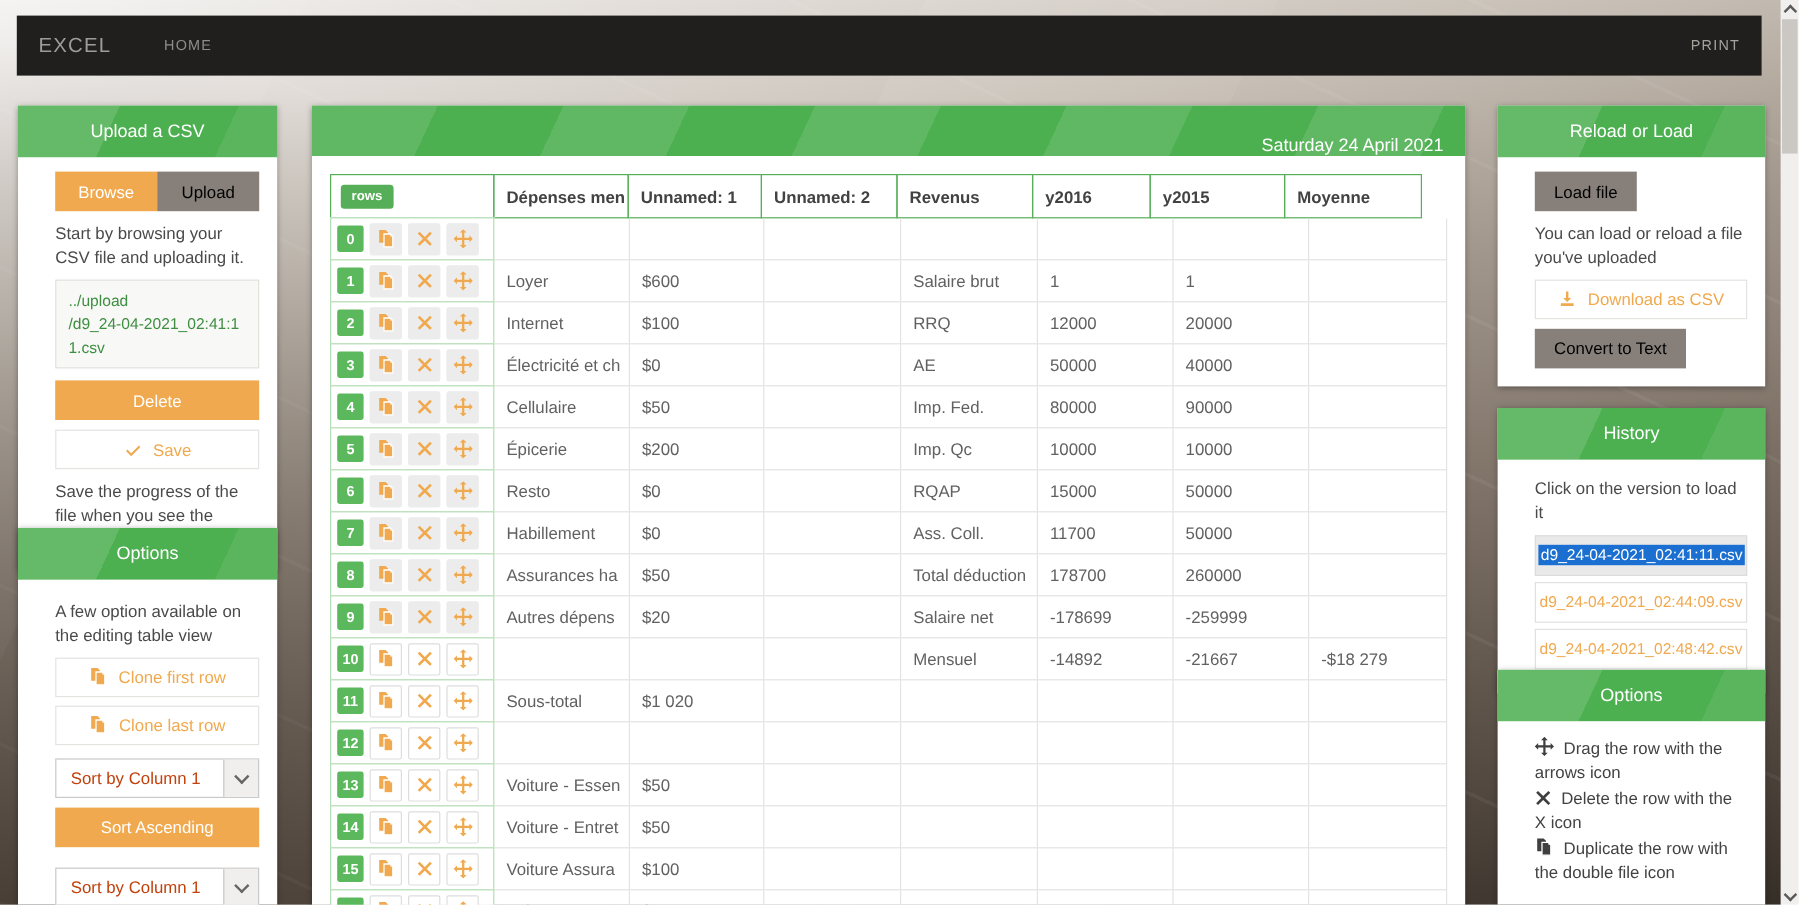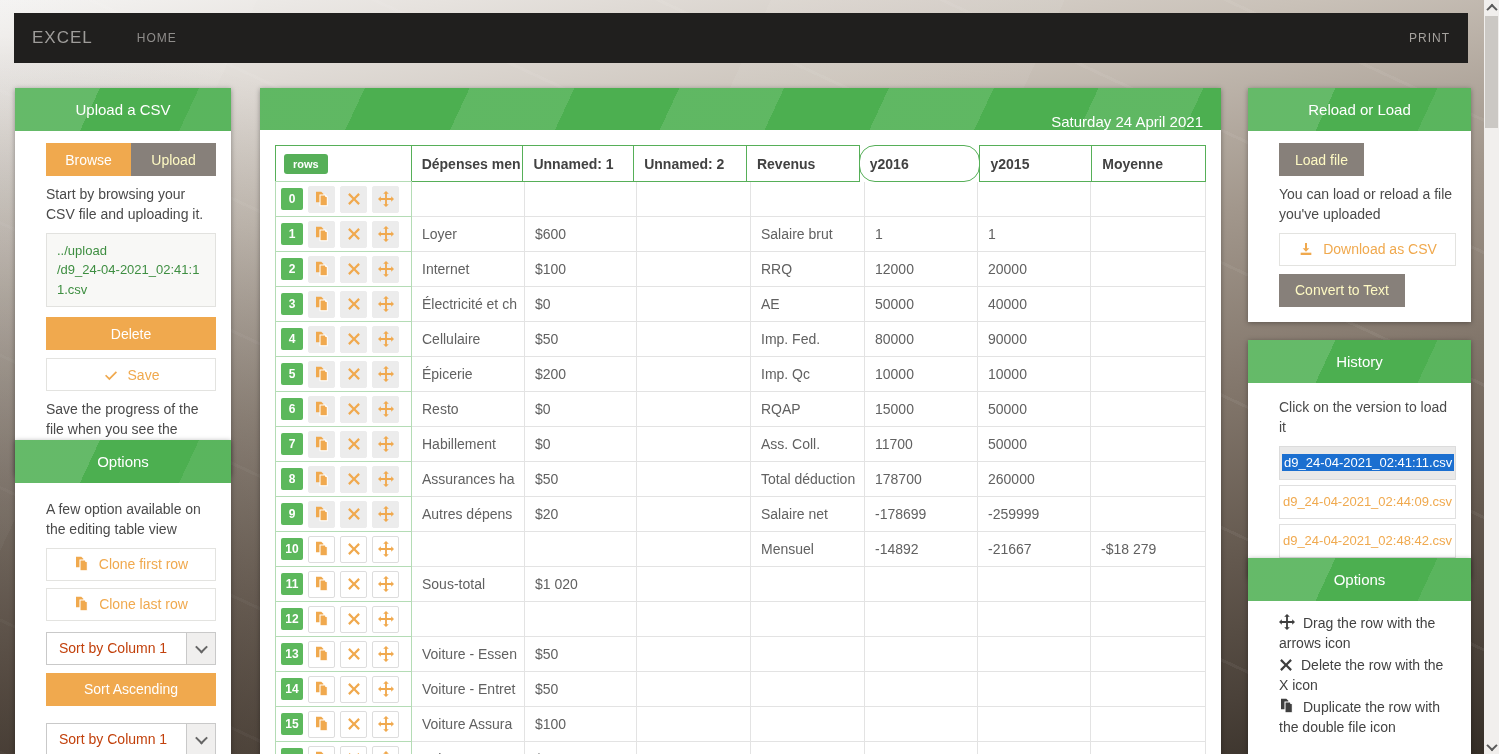--- a/index.html
+++ b/index.html
@@ -29,21 +29,21 @@
   .phead::before{content:'';position:absolute;inset:0;
     background:linear-gradient(115deg, rgba(255,255,255,0.14) 0 36%, transparent 36% 78%, rgba(255,255,255,0.08) 78%);}
   .phead span{position:relative;z-index:1;}
   .pbody{padding:12px 15px 15px;margin-left:16px;}
 
   .hint{font-size:14px;color:#4a4a4a;line-height:1.45;margin:8px 0;}
 
   .btn{border:none;cursor:pointer;font-family:inherit;font-size:14px;height:33px;display:flex;
     align-items:center;justify-content:center;box-sizing:border-box;}
   .btn-orange{background:var(--accent-orange,#f0ad4e);color:#fff;width:100%;}
-  .btn-brown{background:var(--button-brown,#87807a);color:#fef9c3;}
+  .btn-brown{background:var(--button-brown,#87807a);color:#000000;}
   .btn-outline{background:#fff;border:1px solid #e3e3e0;color:var(--accent-orange,#f0ad4e);width:100%;gap:9px;}
   .btn-row{display:flex;}
   .btn-row .btn{flex:1;}
 
   .filebox{background:#f8f8f6;border:1px solid #e2e2df;color:#3e8e41;font-size:13px;line-height:1.5;
     padding:7px 10px;margin:4px 0 10px;word-break:break-all;}
 
   .icn{display:inline-flex;align-items:center;}
   .icn svg{display:block;}
   .orange-ic{color:var(--accent-orange,#f0ad4e);}
@@ -77,21 +77,21 @@
   .hrow{height:37px;}
   .trow{height:35px;}
   .hcell{box-sizing:border-box;border:1px solid #56af58;margin-left:-1px;font-size:14px;font-weight:bold;
     color:#424242;display:flex;align-items:center;padding:0 10px;white-space:nowrap;overflow:hidden;}
   .acell-h{box-sizing:border-box;border:1px solid #56af58;width:137px;display:flex;align-items:center;padding-left:8px;}
   .rows-badge{background:#56af58;color:#fff;font-size:11px;font-weight:bold;padding:4px 9px;border-radius:3px;}
   .hcell:nth-child(2){width:113px;}
   .hcell:nth-child(3){width:112px;}
   .hcell:nth-child(4){width:114px;}
   .hcell:nth-child(5){width:114px;}
-  .hcell:nth-child(6){width:122px;border-radius:16px;}
+  .hcell:nth-child(6){width:99px;}
   .hcell:nth-child(7){width:113px;}
   .hcell:nth-child(8){width:115px;}
 
   .cell{box-sizing:border-box;}
   .acell{width:137px;border:1px solid #b4dcb5;margin-top:-1px;display:flex;align-items:center;
     gap:5px;padding:0 5px;background:#fff;}
   .rbadge{background:#5cb85c;color:#fff;font-size:12px;font-weight:bold;min-width:22px;height:22px;
     display:inline-flex;align-items:center;justify-content:center;border-radius:2px;padding:0 4px;box-sizing:border-box;}
   .ibtn{width:27px;height:27px;display:flex;align-items:center;justify-content:center;cursor:pointer;
     border-radius:2px;color:var(--accent-orange,#f0ad4e);padding:0;font-family:inherit;}

